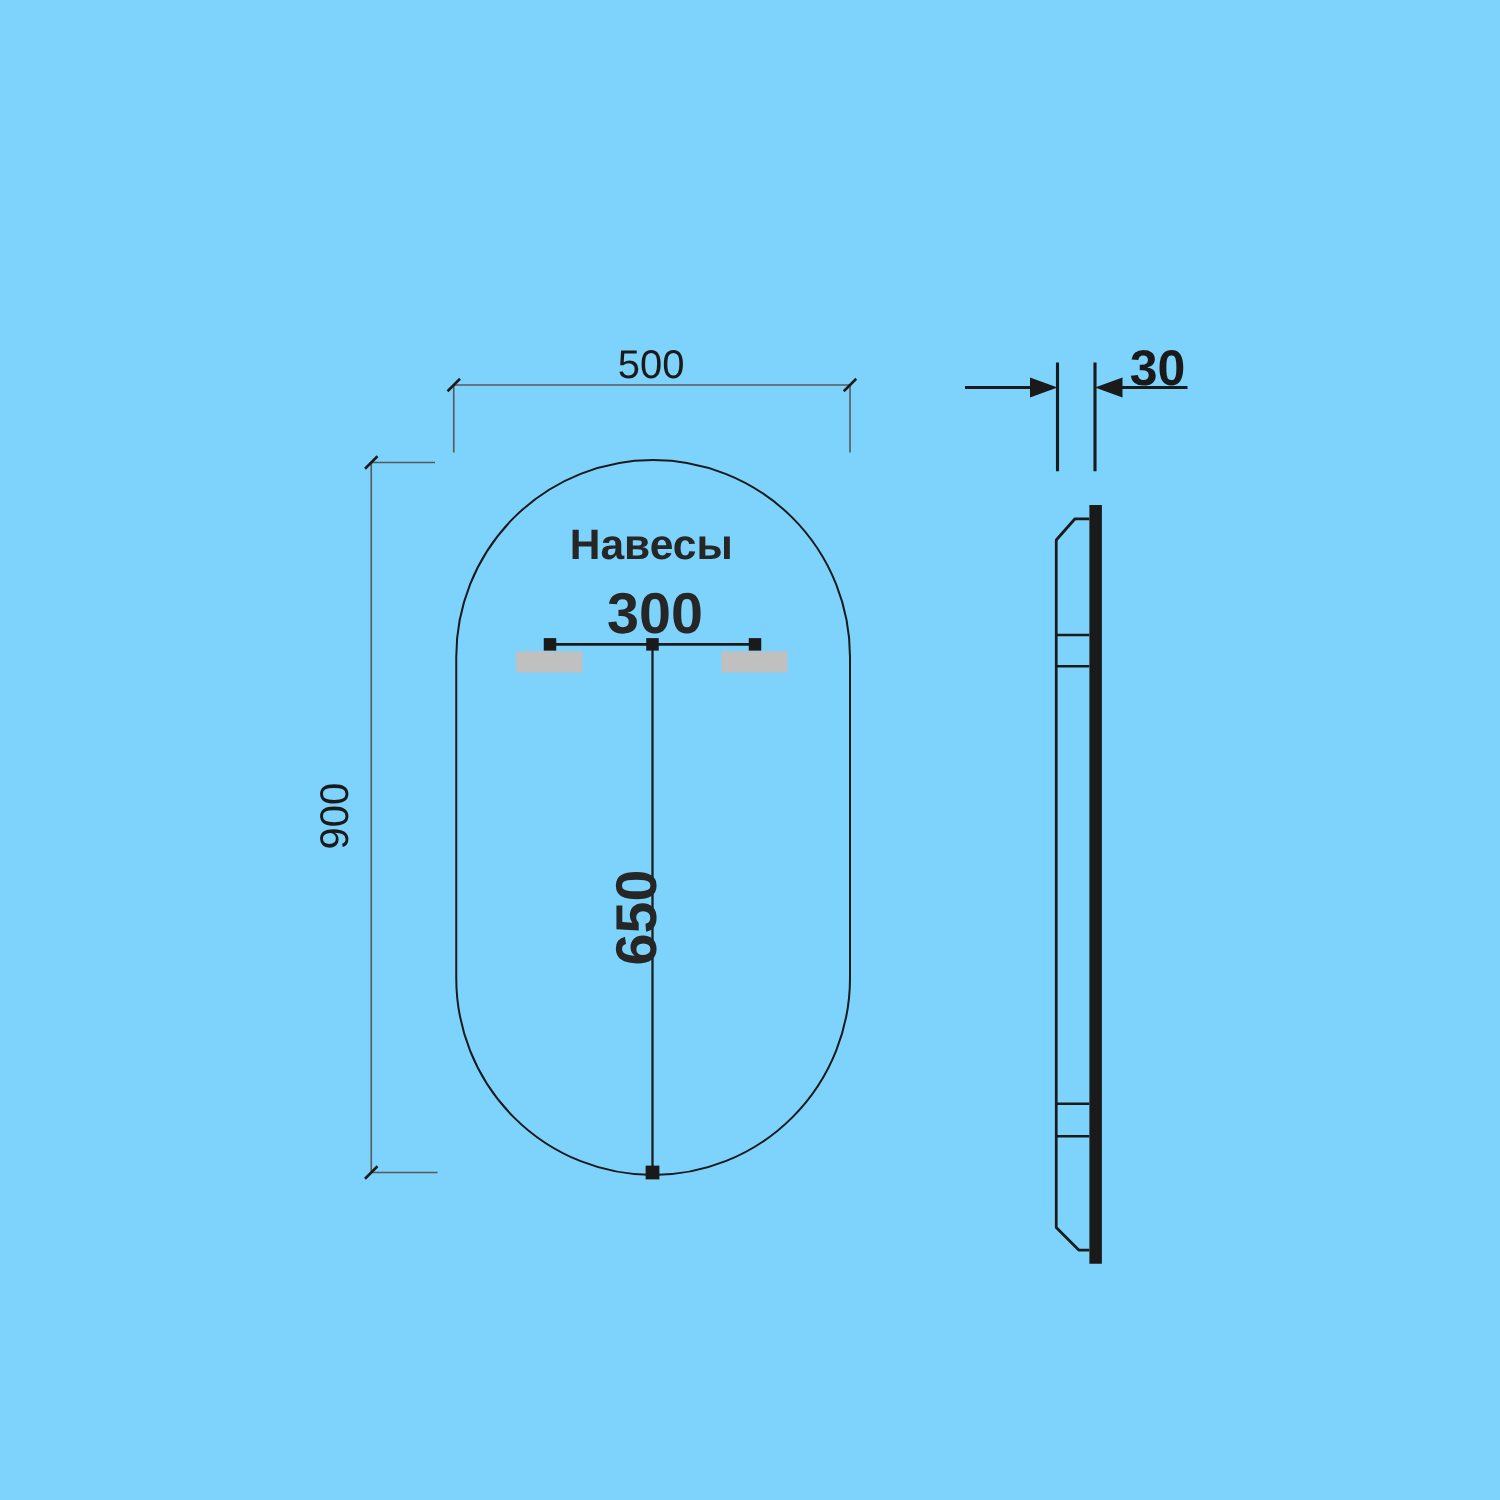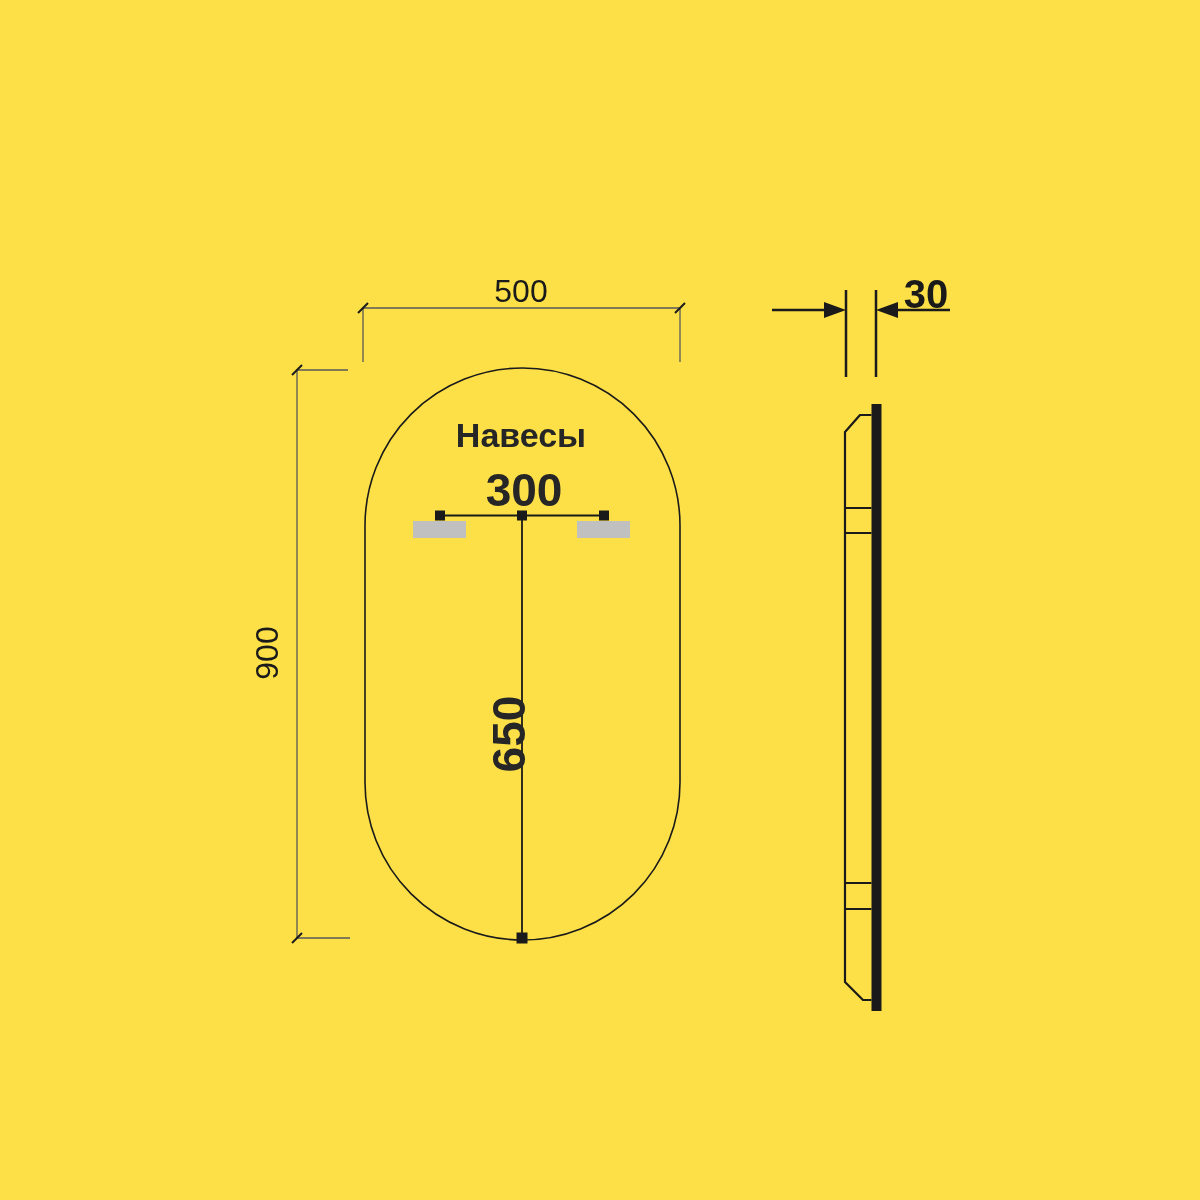--- a/index.html
+++ b/index.html
@@ -7,21 +7,21 @@
     padding: 0;
     background: #ffffff;
     width: 1200px;
     height: 1200px;
     font-family: "Liberation Sans", sans-serif;
   }
   .canvas {
     position: relative;
     width: 1200px;
     height: 1200px;
-    background: #fde047;
+    background: #7dd3fc;
     overflow: hidden;
   }
   svg { display: block; }
 
   
   .obj-line   { stroke: #1a1a1a; fill: none; }
   .obj-fill   { fill: #1a1a1a; stroke: none; }
 
   
   .dim-line   { stroke: #595959; stroke-width: 1.3; fill: none; }

